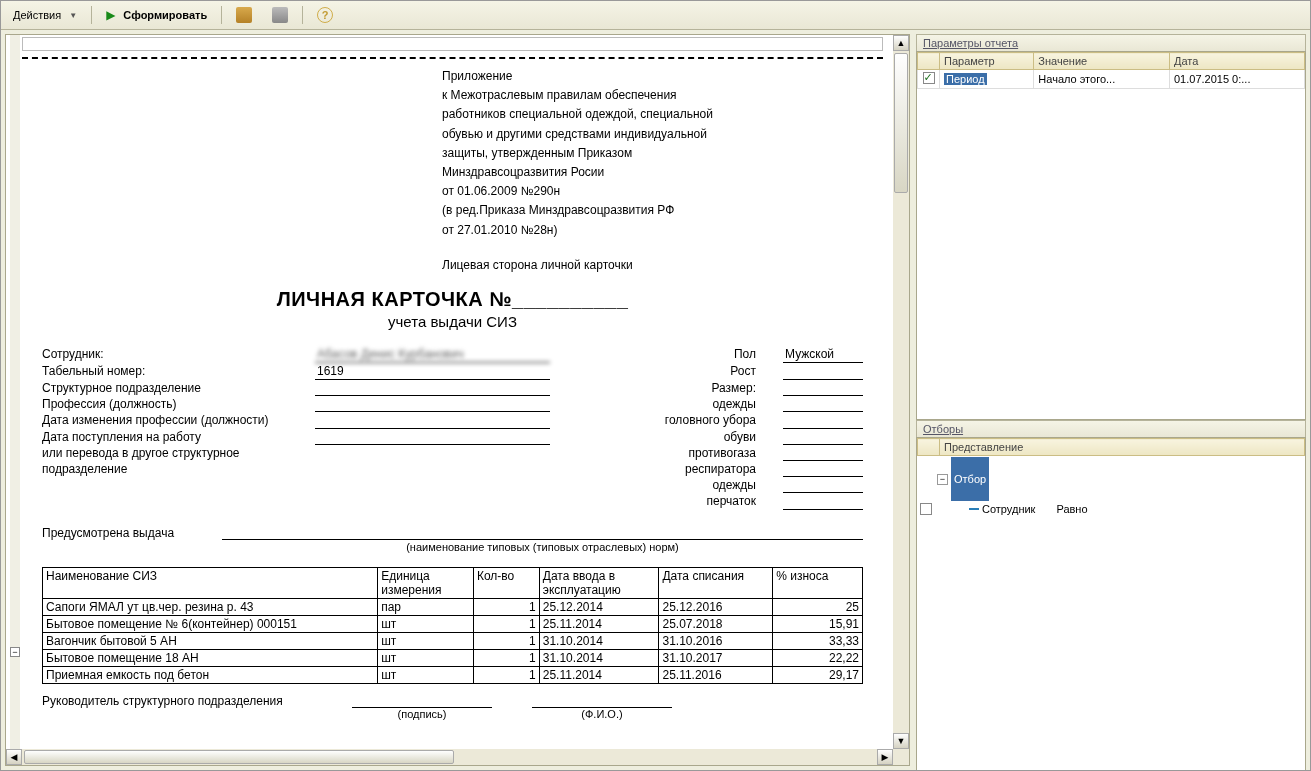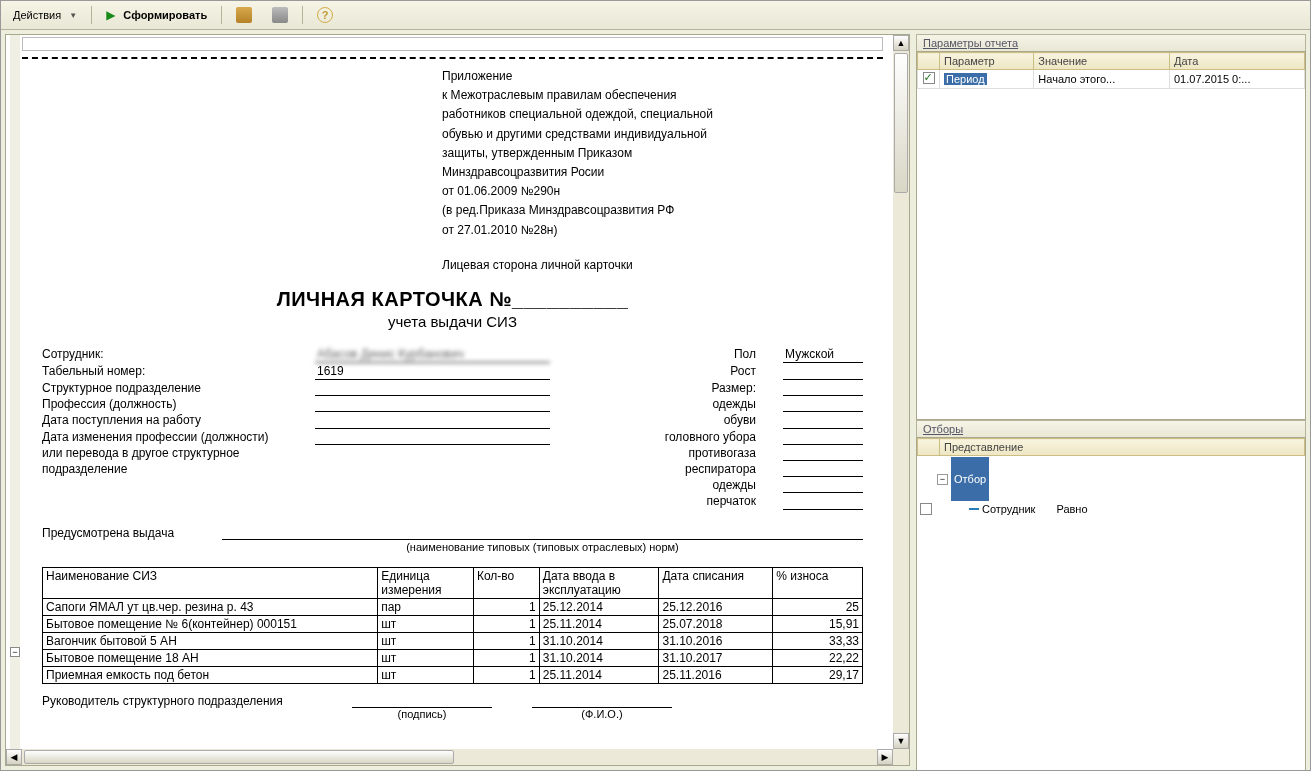--- a/index.html
+++ b/index.html
@@ -241,31 +241,31 @@
                 <div class="rval"></div>
               </div>
               <div class="info-row">
                 <div class="lcol">Профессия (должность)</div>
                 <div class="mcol sharp"></div>
                 <div class="gap"></div>
                 <div class="rlbl">одежды</div>
                 <div class="rval"></div>
               </div>
               <div class="info-row">
+                <div class="lcol">Дата изменения профессии (должности)</div>
+                <div class="mcol sharp"></div>
+                <div class="gap"></div>
+                <div class="rlbl">головного убора</div>
+                <div class="rval"></div>
+              </div>
+              <div class="info-row">
                 <div class="lcol">Дата поступления на работу</div>
                 <div class="mcol sharp"></div>
                 <div class="gap"></div>
                 <div class="rlbl">обуви</div>
-                <div class="rval"></div>
-              </div>
-              <div class="info-row">
-                <div class="lcol">Дата изменения профессии (должности)</div>
-                <div class="mcol sharp"></div>
-                <div class="gap"></div>
-                <div class="rlbl">головного убора</div>
                 <div class="rval"></div>
               </div>
               <div class="info-row">
                 <div class="lcol">или перевода в другое структурное</div>
                 <div class="mcol sharp" style="border-bottom:none;"></div>
                 <div class="gap"></div>
                 <div class="rlbl">противогаза</div>
                 <div class="rval"></div>
               </div>
               <div class="info-row">

